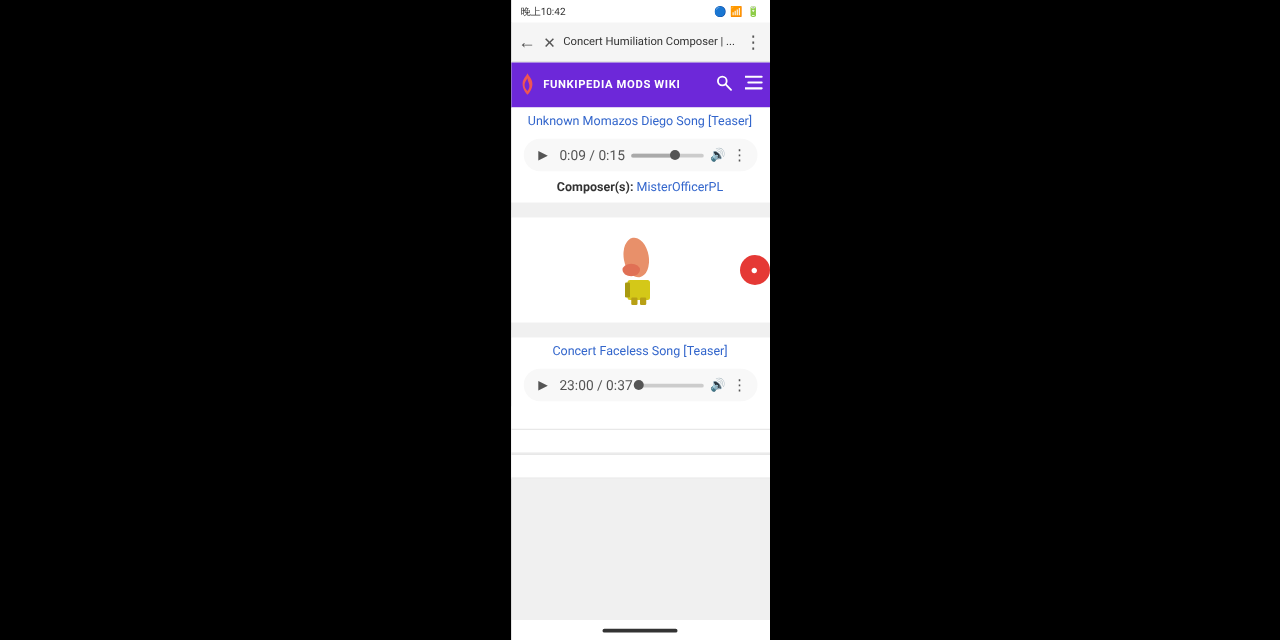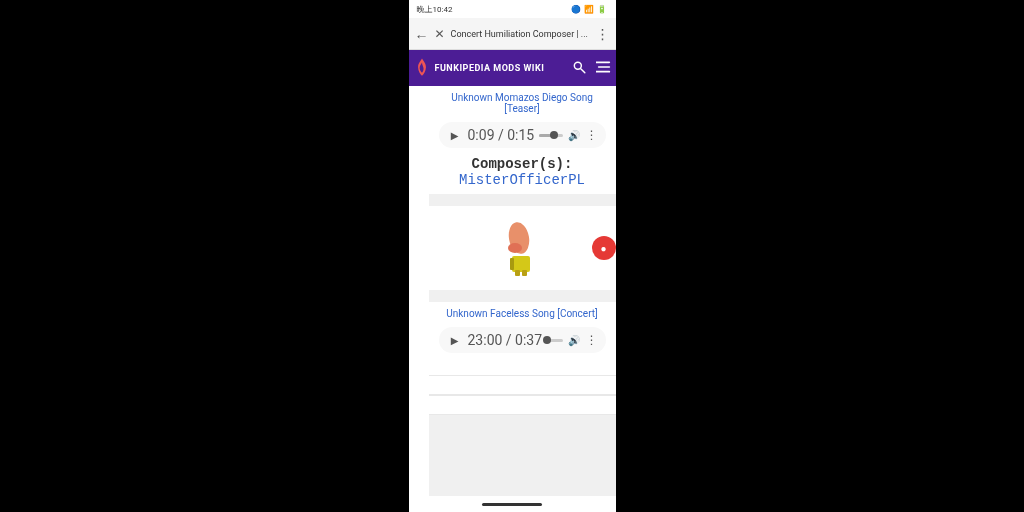--- a/index.html
+++ b/index.html
@@ -74,21 +74,21 @@
       text-overflow: ellipsis;
     }
     .browser-menu {
       font-size: 14px;
       color: #555;
       cursor: pointer;
     }
 
     
     .wiki-header {
-      background: #4c1d95;
+      background: #6d28d9;
       display: flex;
       align-items: center;
       padding: 0 4px;
       height: 36px;
       flex-shrink: 0;
     }
     .wiki-logo {
       display: flex;
       align-items: center;
       gap: 4px;
@@ -114,21 +114,20 @@
       font-size: 14px;
       cursor: pointer;
     }
 
     
     .content {
       flex: 1;
       background: #f0f0f0;
       overflow-y: auto;
       overflow-x: hidden;
-      margin-left: 20px;
     }
 
     
     .song-section {
       background: #fff;
       margin-bottom: 6px;
     }
 
     .song-title {
       text-align: center;
@@ -153,21 +152,21 @@
       height: 16px;
       display: flex;
       align-items: center;
       justify-content: center;
       color: #555;
       font-size: 10px;
       cursor: pointer;
       flex-shrink: 0;
     }
     .time-label {
-      font-size: 14px;
+      font-size: 11px;
       color: #555;
       white-space: nowrap;
       flex-shrink: 0;
     }
     .progress-bar {
       flex: 1;
       height: 3px;
       background: #ccc;
       border-radius: 2px;
       position: relative;
@@ -194,24 +193,23 @@
     }
     .more-btn {
       font-size: 12px;
       color: #555;
       cursor: pointer;
       flex-shrink: 0;
     }
 
     .composer-line {
       text-align: center;
-      font-size: 14px;
+      font-size: 10px;
       padding: 4px 4px 6px;
       color: #333;
-      font-family: Liberation Mono, monospace;
     }
     .composer-name {
       color: #3366cc;
     }
 
     
     .image-section {
       background: #fff;
       margin-bottom: 6px;
       display: flex;
@@ -367,21 +365,21 @@
       </div>
 
       <div class="red-circle" style="position:absolute; right:0; top:50%; transform:translateY(-50%);">
         <span>●</span>
       </div>
     </div>
 
     <div class="separator"></div>
 
     <div class="song-section section-wrapper">
-      <a class="song-title">Unknown Faceless Song [Concert]</a>
+      <a class="song-title">Concert Faceless Song [Teaser]</a>
       <div class="audio-player">
         <div class="play-btn">▶</div>
         <span class="time-label">23:00 / 0:37</span>
         <div class="progress-bar">
           <div class="progress-fill" style="width:0%"></div>
           <div class="progress-thumb" style="left:0%"></div>
         </div>
         <span class="volume-btn">🔊</span>
         <span class="more-btn">⋮</span>
       </div>

